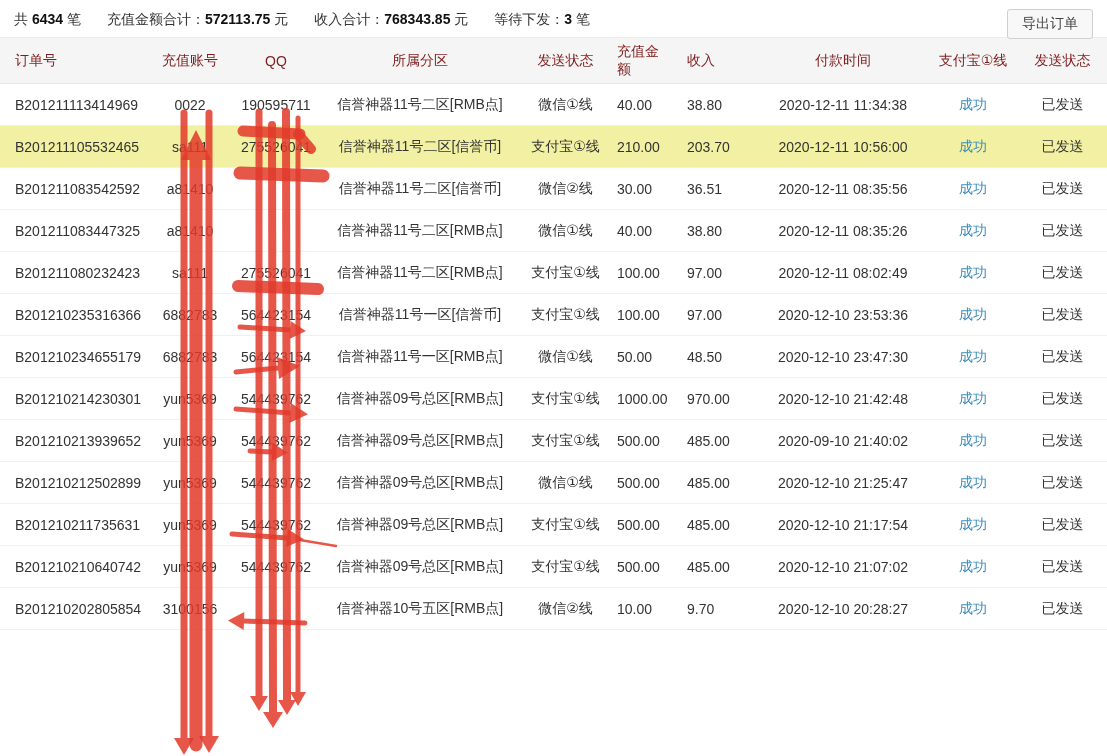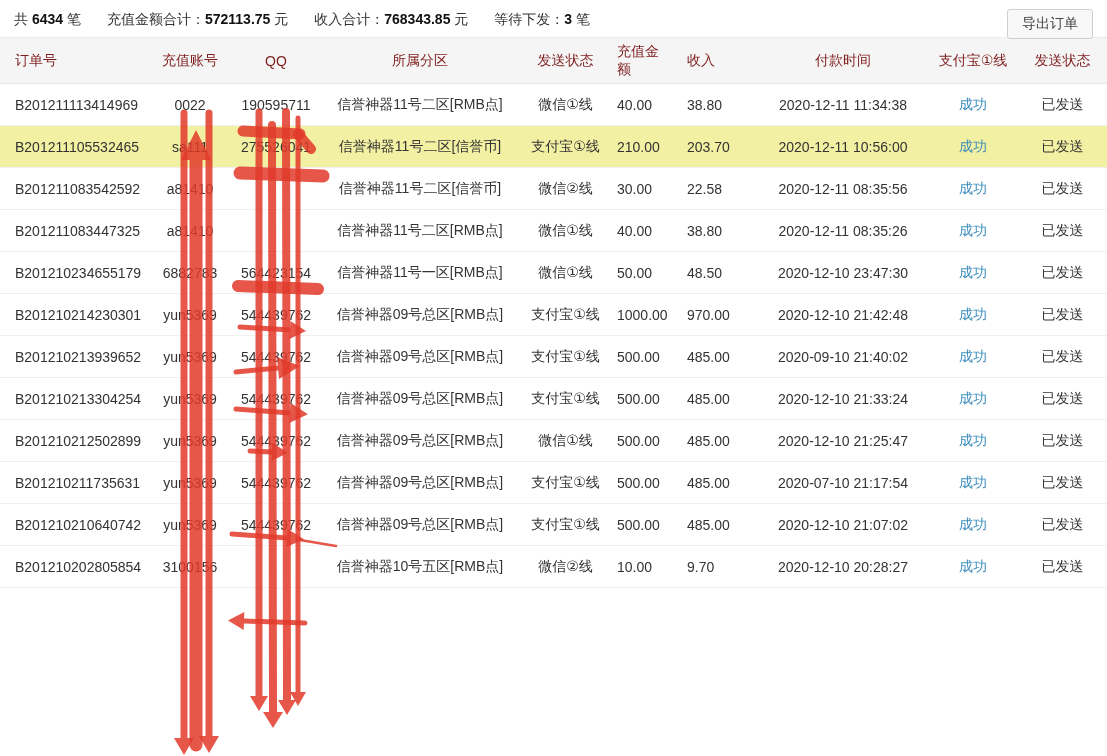--- a/index.html
+++ b/index.html
@@ -101,38 +101,62 @@
         <td class="ac col-order_status"><span class="status-link">成功</span></td>
         <td class="ac col-send_status">已发送</td>
       </tr>
       <tr>
         <td class="al col-order_no">B201211083542592</td>
         <td class="ac col-account">a81410</td>
         <td class="ac col-qq"></td>
         <td class="ac col-zone">信誉神器11号二区[信誉币]</td>
         <td class="ac col-method">微信②线</td>
         <td class="ar col-amount">30.00</td>
-        <td class="ar col-income">22.58</td>
+        <td class="ar col-income">36.51</td>
         <td class="ac col-pay_time">2020-12-11 08:35:56</td>
         <td class="ac col-order_status"><span class="status-link">成功</span></td>
         <td class="ac col-send_status">已发送</td>
       </tr>
       <tr>
         <td class="al col-order_no">B201211083447325</td>
         <td class="ac col-account">a81410</td>
         <td class="ac col-qq"></td>
         <td class="ac col-zone">信誉神器11号二区[RMB点]</td>
         <td class="ac col-method">微信①线</td>
         <td class="ar col-amount">40.00</td>
         <td class="ar col-income">38.80</td>
         <td class="ac col-pay_time">2020-12-11 08:35:26</td>
         <td class="ac col-order_status"><span class="status-link">成功</span></td>
         <td class="ac col-send_status">已发送</td>
       </tr>
       <tr>
+        <td class="al col-order_no">B201211080232423</td>
+        <td class="ac col-account">sa111</td>
+        <td class="ac col-qq">275526041</td>
+        <td class="ac col-zone">信誉神器11号二区[RMB点]</td>
+        <td class="ac col-method">支付宝①线</td>
+        <td class="ar col-amount">100.00</td>
+        <td class="ar col-income">97.00</td>
+        <td class="ac col-pay_time">2020-12-11 08:02:49</td>
+        <td class="ac col-order_status"><span class="status-link">成功</span></td>
+        <td class="ac col-send_status">已发送</td>
+      </tr>
+      <tr>
+        <td class="al col-order_no">B201210235316366</td>
+        <td class="ac col-account">6882783</td>
+        <td class="ac col-qq">564423154</td>
+        <td class="ac col-zone">信誉神器11号一区[信誉币]</td>
+        <td class="ac col-method">支付宝①线</td>
+        <td class="ar col-amount">100.00</td>
+        <td class="ar col-income">97.00</td>
+        <td class="ac col-pay_time">2020-12-10 23:53:36</td>
+        <td class="ac col-order_status"><span class="status-link">成功</span></td>
+        <td class="ac col-send_status">已发送</td>
+      </tr>
+      <tr>
         <td class="al col-order_no">B201210234655179</td>
         <td class="ac col-account">6882783</td>
         <td class="ac col-qq">564423154</td>
         <td class="ac col-zone">信誉神器11号一区[RMB点]</td>
         <td class="ac col-method">微信①线</td>
         <td class="ar col-amount">50.00</td>
         <td class="ar col-income">48.50</td>
         <td class="ac col-pay_time">2020-12-10 23:47:30</td>
         <td class="ac col-order_status"><span class="status-link">成功</span></td>
         <td class="ac col-send_status">已发送</td>
@@ -155,52 +179,40 @@
         <td class="ac col-qq">544439762</td>
         <td class="ac col-zone">信誉神器09号总区[RMB点]</td>
         <td class="ac col-method">支付宝①线</td>
         <td class="ar col-amount">500.00</td>
         <td class="ar col-income">485.00</td>
         <td class="ac col-pay_time">2020-09-10 21:40:02</td>
         <td class="ac col-order_status"><span class="status-link">成功</span></td>
         <td class="ac col-send_status">已发送</td>
       </tr>
       <tr>
-        <td class="al col-order_no">B201210213304254</td>
-        <td class="ac col-account">yun5369</td>
-        <td class="ac col-qq">544439762</td>
-        <td class="ac col-zone">信誉神器09号总区[RMB点]</td>
-        <td class="ac col-method">支付宝①线</td>
-        <td class="ar col-amount">500.00</td>
-        <td class="ar col-income">485.00</td>
-        <td class="ac col-pay_time">2020-12-10 21:33:24</td>
-        <td class="ac col-order_status"><span class="status-link">成功</span></td>
-        <td class="ac col-send_status">已发送</td>
-      </tr>
-      <tr>
         <td class="al col-order_no">B201210212502899</td>
         <td class="ac col-account">yun5369</td>
         <td class="ac col-qq">544439762</td>
         <td class="ac col-zone">信誉神器09号总区[RMB点]</td>
         <td class="ac col-method">微信①线</td>
         <td class="ar col-amount">500.00</td>
         <td class="ar col-income">485.00</td>
         <td class="ac col-pay_time">2020-12-10 21:25:47</td>
         <td class="ac col-order_status"><span class="status-link">成功</span></td>
         <td class="ac col-send_status">已发送</td>
       </tr>
       <tr>
         <td class="al col-order_no">B201210211735631</td>
         <td class="ac col-account">yun5369</td>
         <td class="ac col-qq">544439762</td>
         <td class="ac col-zone">信誉神器09号总区[RMB点]</td>
         <td class="ac col-method">支付宝①线</td>
         <td class="ar col-amount">500.00</td>
         <td class="ar col-income">485.00</td>
-        <td class="ac col-pay_time">2020-07-10 21:17:54</td>
+        <td class="ac col-pay_time">2020-12-10 21:17:54</td>
         <td class="ac col-order_status"><span class="status-link">成功</span></td>
         <td class="ac col-send_status">已发送</td>
       </tr>
       <tr>
         <td class="al col-order_no">B201210210640742</td>
         <td class="ac col-account">yun5369</td>
         <td class="ac col-qq">544439762</td>
         <td class="ac col-zone">信誉神器09号总区[RMB点]</td>
         <td class="ac col-method">支付宝①线</td>
         <td class="ar col-amount">500.00</td>

